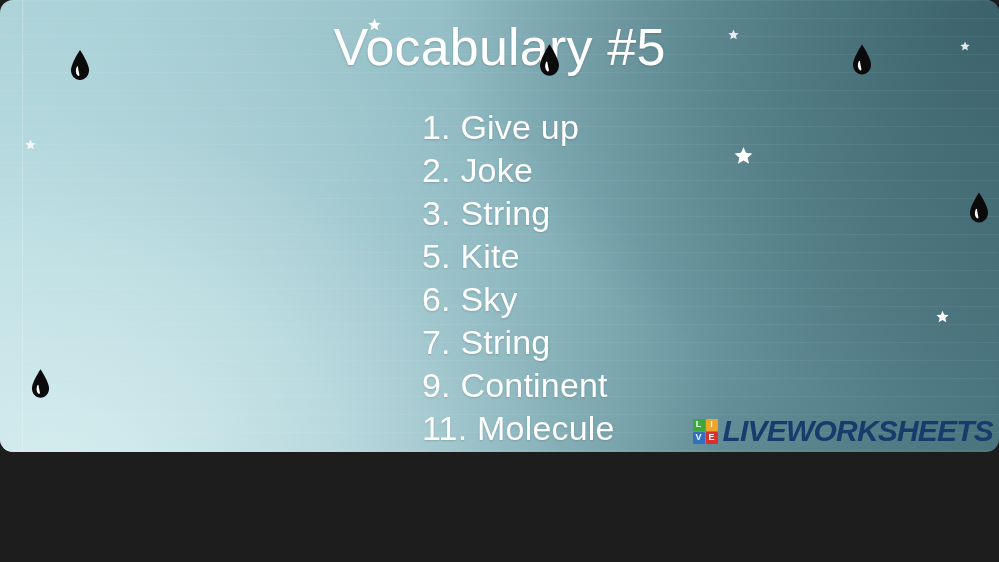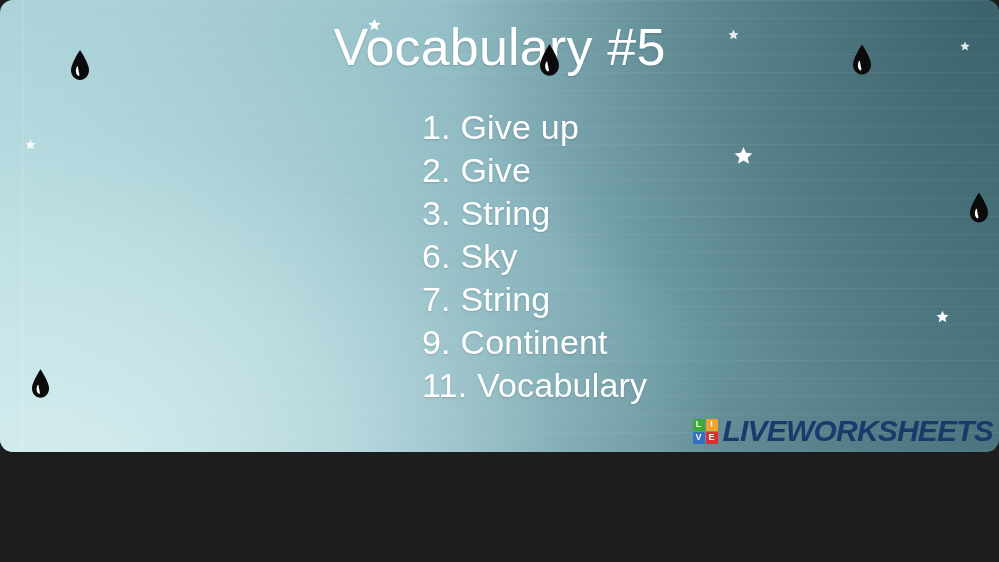--- a/index.html
+++ b/index.html
@@ -152,26 +152,27 @@
 <div id="slide">
 
   <div class="bg-tint"></div>
   <div class="ruling"></div>
   <div class="margin-line"></div>
 
   <div class="title">Vocabulary #5</div>
 
   <ul class="vocab-list" id="vocab-list">
       <li><span class="num">1.</span> <span class="word">Give up</span></li>
-      <li><span class="num">2.</span> <span class="word">Give</span></li>
+      <li><span class="num">2.</span> <span class="word">Joke</span></li>
       <li><span class="num">3.</span> <span class="word">String</span></li>
+      <li><span class="num">5.</span> <span class="word">Kite</span></li>
       <li><span class="num">6.</span> <span class="word">Sky</span></li>
       <li><span class="num">7.</span> <span class="word">String</span></li>
       <li><span class="num">9.</span> <span class="word">Continent</span></li>
-      <li><span class="num">11.</span> <span class="word">Vocabulary</span></li>
+      <li><span class="num">11.</span> <span class="word">Molecule</span></li>
     </ul>
 
   <div id="decor-layer">
       <div class="drop" style="left: 70px; top: 50px;">
         <svg width="20" height="30" viewBox="0 0 20 30">
           <path d="M10 0 C10 0 19 13.5 19 20.2 C19 25.6 14.9 30 10 30 C5.1 30 1 25.6 1 20.2 C1 13.5 10 0 10 0 Z" fill="#0b0b0b"></path>
           <path d="M6.6 17.3 C5.4 20 5.6 23.6 7.6 25.4 C8.6 26.3 9.6 25.9 9.4 24.6 C9.0 22.0 8.2 19.3 8.0 17.0 C7.9 15.9 7.1 16.2 6.6 17.3 Z" fill="#ffffff"></path>
         </svg>
       </div>
       <div class="drop" style="left: 539px; top: 44px;">

